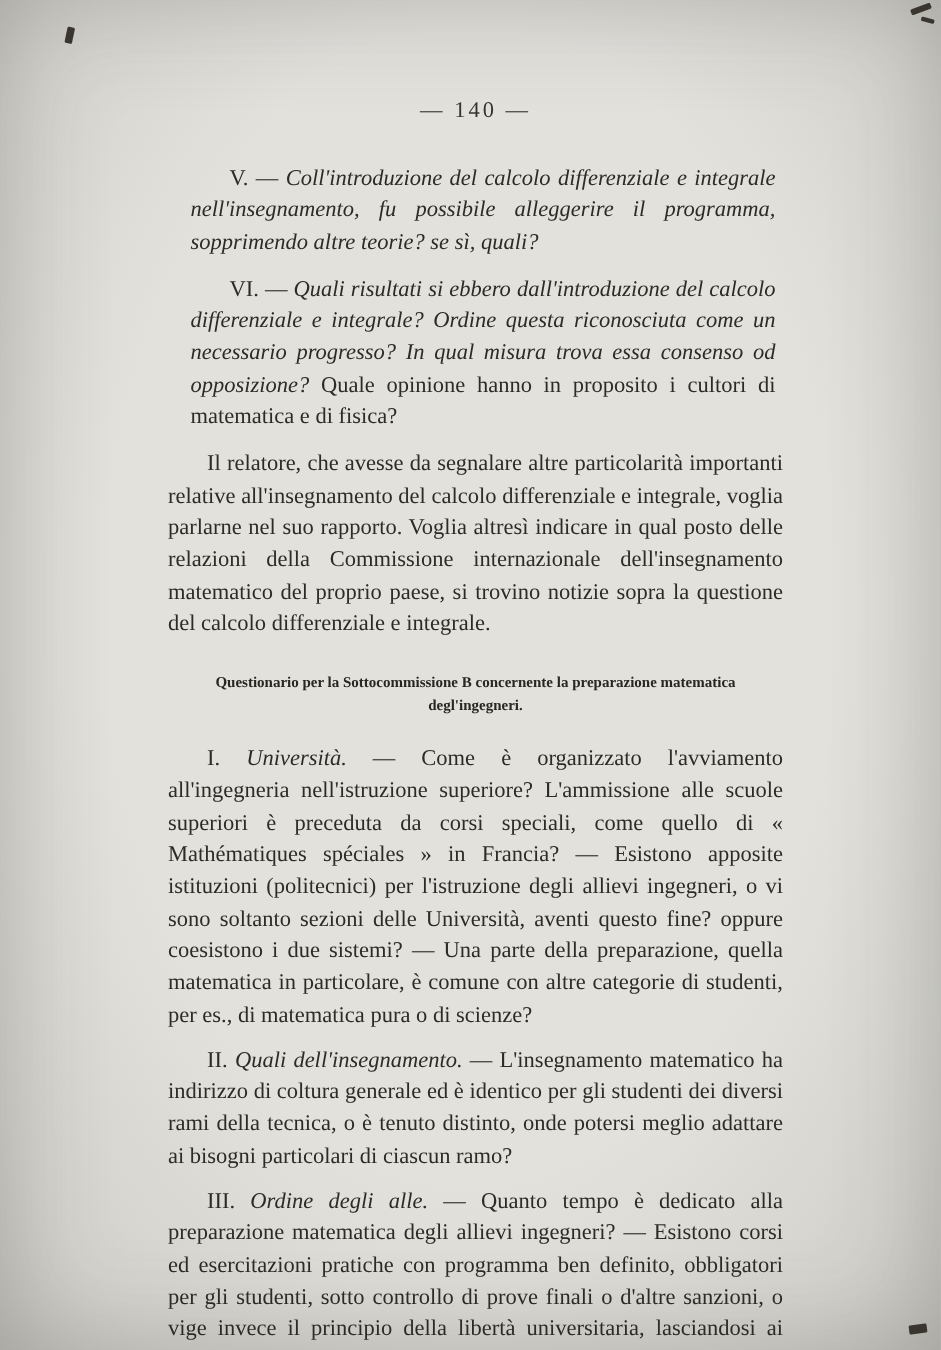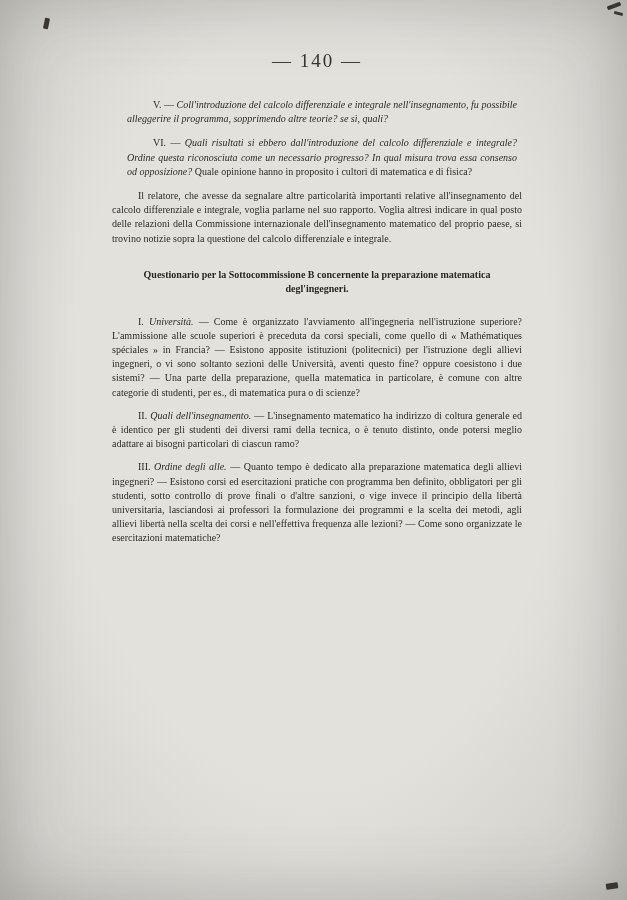--- a/index.html
+++ b/index.html
@@ -19,28 +19,28 @@
     color: #2e2b27;
   }
   .content {
     position: absolute;
     left: 112px;
     top: 50px;
     width: 410px;
   }
   .page-number {
     text-align: center;
-    font-size: 19px;
+    font-size: 15px;
     letter-spacing: 2px;
     color: #38342f;
-    margin: 0 0 26px 0;
+    margin: 16px 0 26px 0;
   }
   p.para {
     margin: 0 0 9px 0;
-    font-size: 10px;
+    font-size: 15px;
     line-height: 1.42;
     text-align: justify;
     text-indent: 26px;
   }
   p.question {
     margin-left: 15px;
     margin-right: 5px;
     margin-bottom: 10px;
   }
   .qnum { font-style: normal; }

